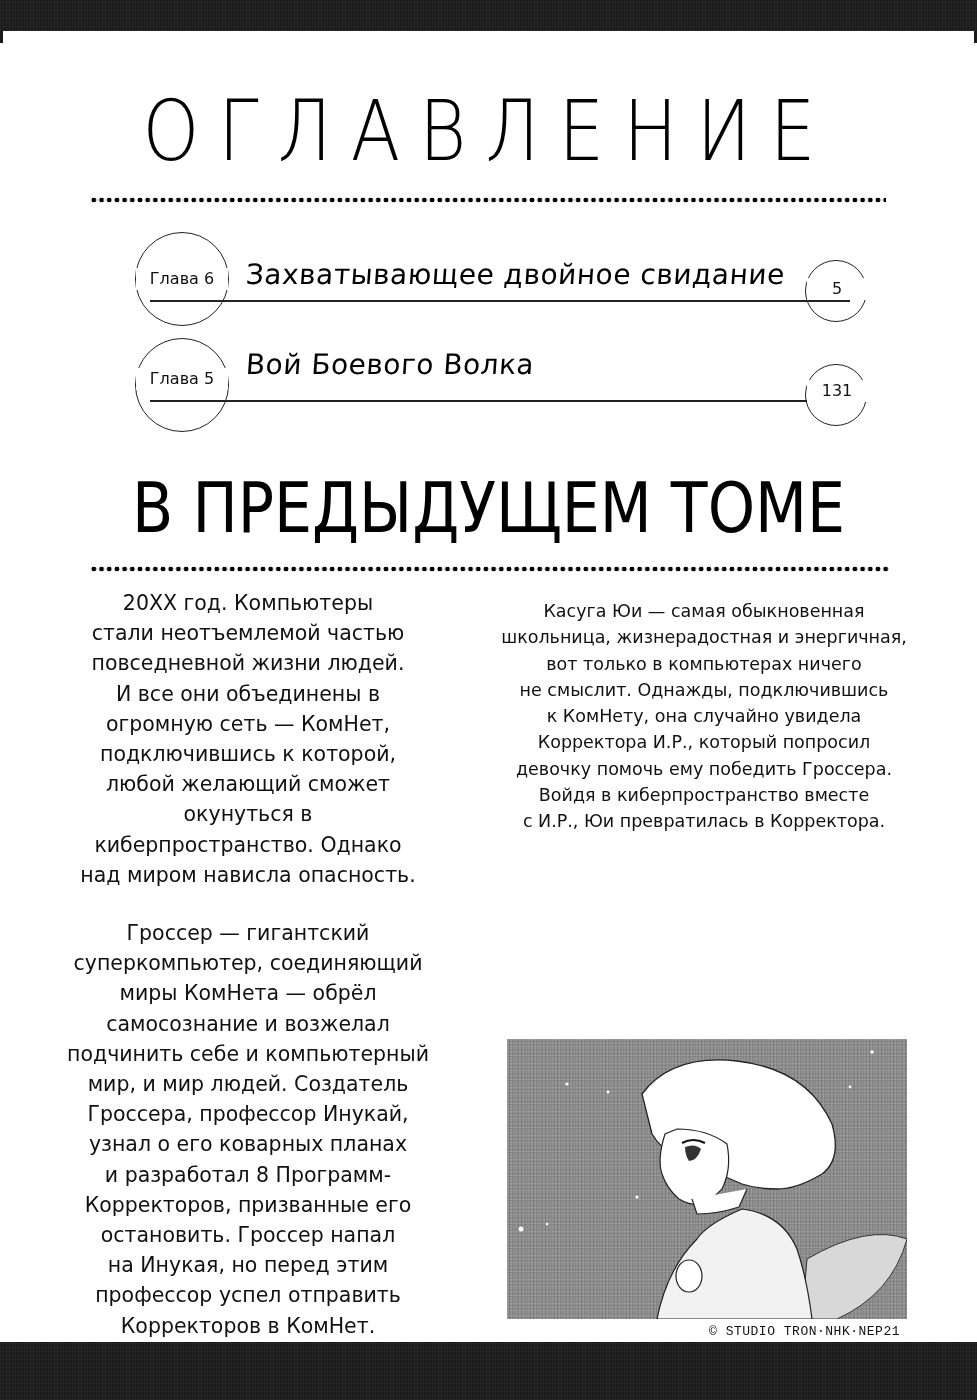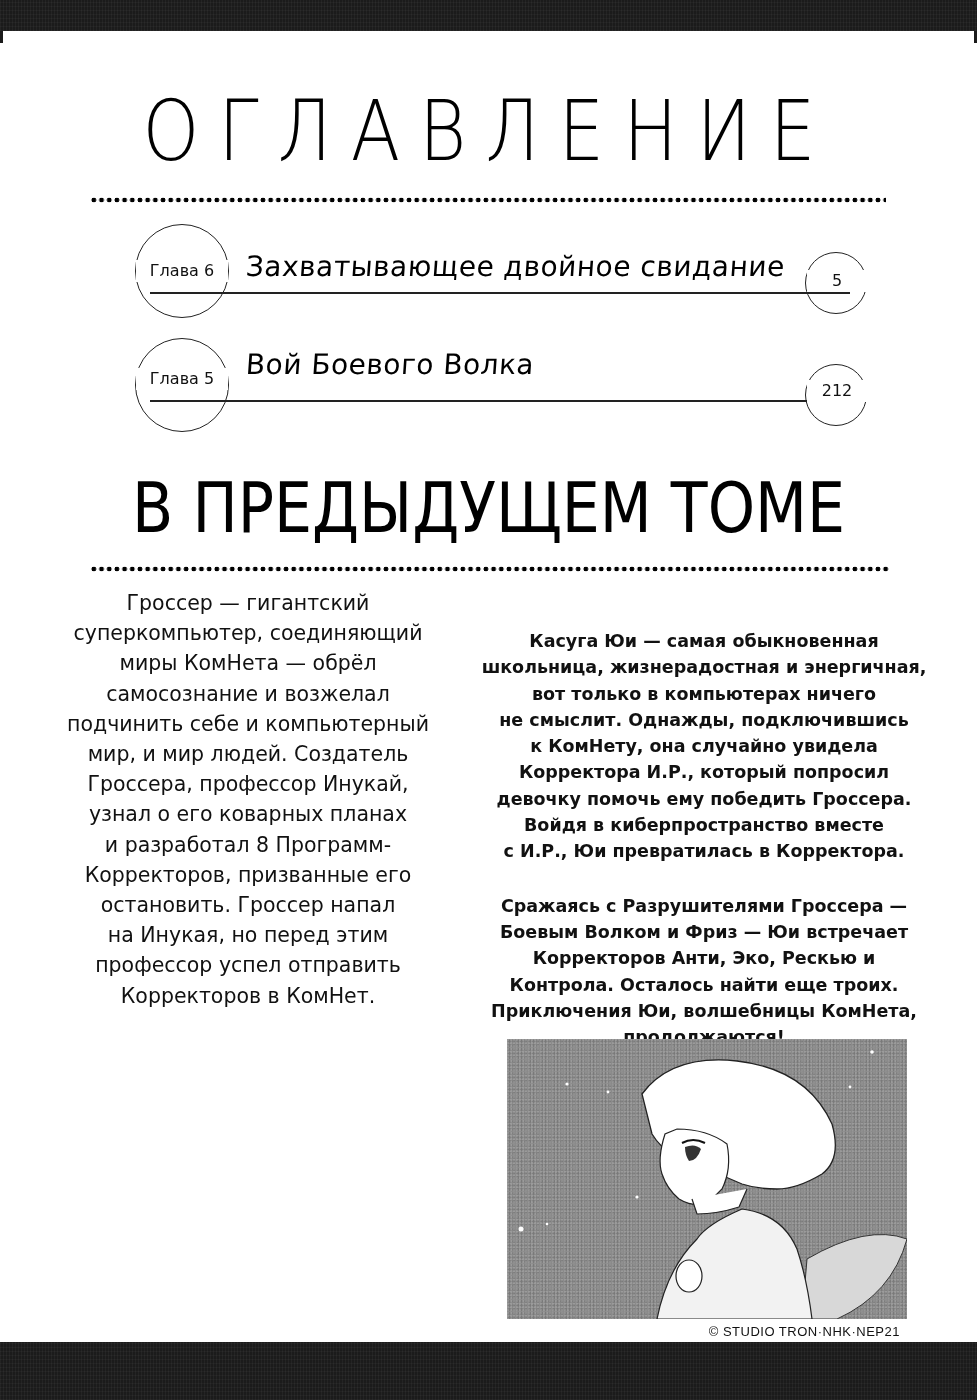--- a/index.html
+++ b/index.html
@@ -28,21 +28,21 @@
     }
     .dots {
       position: absolute; height: 6px;
       background-image: radial-gradient(circle, #000 2.2px, transparent 2.6px);
       background-size: 7.7px 6px; background-repeat: repeat-x;
     }
     .dots-1 { left: 50px; top: 197px; width: 437px; left: 90px; width: 796px; }
     .dots-2 { left: 90px; top: 566px; width: 800px; }
 
     .chapter { position: absolute; left: 130px; width: 740px; height: 100px; }
-    .chapter-1 { top: 232px; }
+    .chapter-1 { top: 240px; }
     .chapter-2 { top: 334px; }
     .ch-circle {
       position: absolute; left: 5px; top: 4px; width: 92px; height: 92px;
       border: 1.6px solid #222; border-radius: 50%;
     }
     .ch-label {
       position: absolute; left: 6px; top: 34px; width: 92px; text-align: center;
       font-size: 16px; font-family: "DejaVu Sans", sans-serif; color: #111;
       background: #fff; line-height: 22px;
     }
@@ -74,39 +74,39 @@
       font-family: "DejaVu Sans", sans-serif; font-weight: 400;
       font-size: 70px; line-height: 80px; color: #000;
       transform: scaleX(0.86); transform-origin: center;
     }
 
     .col {
       position: absolute; text-align: center;
       font-family: "DejaVu Sans", sans-serif; color: #111;
     }
     .col-left { left: 38px; top: 588px; width: 420px; font-size: 20.5px; line-height: 30.2px; }
-    .col-right { left: 464px; top: 628px; width: 480px; font-size: 17.5px; line-height: 26.3px; font-weight: bold; }
+    .col-right { left: 464px; top: 598px; width: 480px; font-size: 17.5px; line-height: 26.3px; }
     .para { margin: 0; white-space: pre-line; }
     .col-left .para + .para { margin-top: 28px; }
     .col-right .para + .para { margin-top: 28px; }
 
     .illustration {
       position: absolute; left: 507px; top: 1039px; width: 400px; height: 280px;
       background-color: #8a8a8a;
       background-image:
         radial-gradient(circle at 20% 30%, rgba(255,255,255,0.15) 0 1px, transparent 2px),
         radial-gradient(circle at 70% 60%, rgba(0,0,0,0.12) 0 1px, transparent 2px);
       background-size: 3px 3px, 4px 4px;
       overflow: hidden;
     }
     .illustration svg { position: absolute; left: 0; top: 0; }
     .copyright {
       position: absolute; left: 640px; top: 1324px; width: 260px; text-align: right;
       font-size: 13px; letter-spacing: 0.5px; color: #111;
-      font-family: Liberation Sans, sans-serif;
+      font-family: Liberation Mono, monospace;
     }
   </style>
 </head>
 <body>
 
 <div class="band band-top"></div>
 <div class="edge-left"></div>
 <div class="edge-right"></div>
 
 <div class="toc-title">ОГЛАВЛЕНИЕ</div>
@@ -120,27 +120,37 @@
   <div class="ch-page-circle"></div>
   <div class="ch-page">5</div>
 </div>
 
 <div class="chapter chapter-2">
   <div class="ch-circle"></div>
   <div class="ch-line"></div>
   <div class="ch-label">Глава 5</div>
   <div class="ch-title">Вой Боевого Волка</div>
   <div class="ch-page-circle"></div>
-  <div class="ch-page">212</div>
+  <div class="ch-page">131</div>
 </div>
 
 <div class="prev-title">В ПРЕДЫДУЩЕМ ТОМЕ</div>
 <div class="dots dots-2"></div>
 
 <div class="col col-left">
+  <p class="para">20XX год.  Компьютеры
+стали неотъемлемой частью
+повседневной жизни людей.
+И все они объединены в
+огромную сеть — КомНет,
+подключившись к которой,
+любой желающий сможет
+окунуться в
+киберпространство. Однако
+над миром нависла опасность.</p>
   <p class="para">Гроссер — гигантский
 суперкомпьютер, соединяющий
 миры КомНета — обрёл
 самосознание и возжелал
 подчинить себе и компьютерный
 мир, и мир людей. Создатель
 Гроссера, профессор Инукай,
 узнал о его коварных планах
 и разработал 8 Программ-
 Корректоров, призванные его
@@ -153,26 +163,20 @@
 <div class="col col-right">
   <p class="para">Касуга Юи — самая обыкновенная
 школьница, жизнерадостная и энергичная,
 вот только в компьютерах ничего
 не смыслит. Однажды, подключившись
 к КомНету, она случайно увидела
 Корректора И.Р., который попросил
 девочку помочь ему победить Гроссера.
 Войдя в киберпространство вместе
 с И.Р., Юи превратилась в Корректора.</p>
-  <p class="para">Сражаясь с Разрушителями Гроссера —
-Боевым Волком и Фриз — Юи встречает
-Корректоров Анти, Эко, Рескью и
-Контрола. Осталось найти еще троих.
-Приключения Юи, волшебницы КомНета,
-продолжаются!</p>
 </div>
 
 <div class="illustration" title="Manga illustration of a short-haired girl in profile against a starry screentone sky">
   <svg width="400" height="280" viewBox="0 0 400 280">
 
     <g fill="#fff">
       <circle cx="60" cy="45" r="1.6"></circle>
         <circle cx="101" cy="53" r="1.4"></circle>
       <circle cx="160" cy="86" r="1.4"></circle>
         <circle cx="130" cy="158" r="1.6"></circle>

